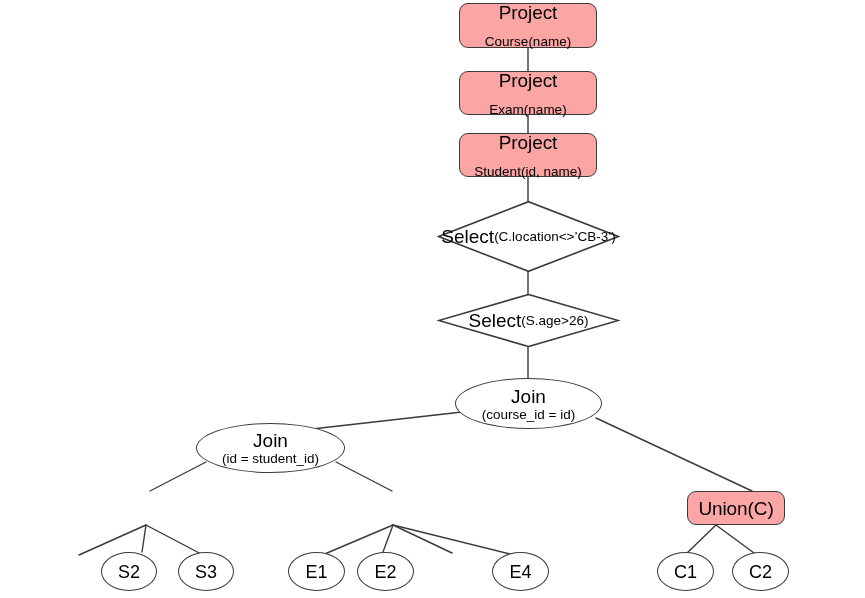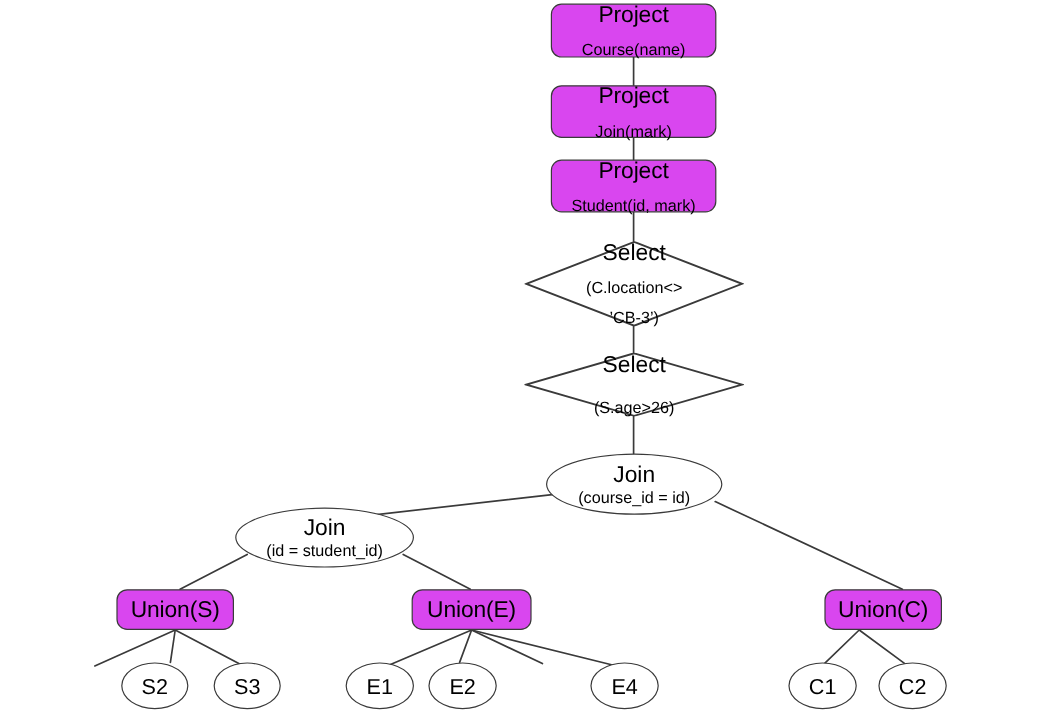--- a/index.html
+++ b/index.html
@@ -30,21 +30,21 @@
     align-items: center;
     justify-content: center;
     text-align: center;
     color: #000000;
     z-index: 2;
   }
   
   .rect {
     border: 1.4px solid #3a3a3a;
     border-radius: 9px;
-    background: #d946ef;
+    background: #fca5a5;
   }
   .rect .title {
     font-size: 19px;
     line-height: 21px;
     letter-spacing: -0.1px;
   }
   .rect .sub {
     font-size: 13.5px;
     line-height: 15px;
     margin-top: 11px;
@@ -62,23 +62,23 @@
     left: 0;
     top: 0;
     width: 100%;
     height: 100%;
     z-index: 0;
   }
   .diamond .dlabel {
     position: relative;
     z-index: 1;
     display: flex;
-    flex-direction: column;
+    flex-direction: row;
     align-items: center;
-    justify-content: space-between;
+    justify-content: center;
     width: 100%;
     height: 100%;
   }
   .diamond .title {
     font-size: 19px;
     line-height: 21px;
   }
   .diamond .sub {
     font-size: 13.5px;
     line-height: 15px;
@@ -132,26 +132,26 @@
       </g>
   </svg>
 
   <div class="node rect" style="left: 459px; top: 3px; width: 138px; height: 45px;">
     <div class="title">Project</div>
     <div class="sub">Course(name)</div>
   </div>
 
   <div class="node rect" style="left: 459px; top: 71px; width: 138px; height: 44px;">
     <div class="title">Project</div>
-    <div class="sub">Join(mark)</div>
+    <div class="sub">Exam(name)</div>
   </div>
 
   <div class="node rect" style="left: 459px; top: 133px; width: 138px; height: 44px;">
     <div class="title">Project</div>
-    <div class="sub">Student(id, mark)</div>
+    <div class="sub">Student(id, name)</div>
   </div>
 
   <div class="node diamond" style="left: 437px; top: 201px; width: 183px; height: 71px;">
     <svg class="dshape" viewBox="0 0 100 100" preserveAspectRatio="none">
       <polygon points="50,0.9 99.1,50 50,99.1 0.9,50" fill="#ffffff" stroke="#3a3a3a" stroke-width="1.6" vector-effect="non-scaling-stroke"></polygon>
     </svg>
     <div class="dlabel">
       <div class="title">Select</div>
       <div class="sub">(C.location&lt;&gt;</div>
       <div class="sub">’CB-3’)</div>
@@ -171,27 +171,21 @@
   <div class="node ellipse" style="left: 455px; top: 378px; width: 147px; height: 51px;">
     <div class="title">Join</div>
     <div class="sub">(course_id = id)</div>
   </div>
 
   <div class="node ellipse" style="left: 196px; top: 423px; width: 149px; height: 50px;">
     <div class="title">Join</div>
     <div class="sub">(id = student_id)</div>
   </div>
 
-  <div class="node rect union" style="left: 97px; top: 491px; width: 98px; height: 34px;">
-    <div class="title">Union(S)</div>
-  </div>
-
-  <div class="node rect union" style="left: 343px; top: 491px; width: 100px; height: 34px;">
-    <div class="title">Union(E)</div>
-  </div>
+
 
   <div class="node rect union" style="left: 687px; top: 491px; width: 98px; height: 34px;">
     <div class="title">Union(C)</div>
   </div>
 
   <div class="node ellipse leaf" style="left: 101px; top: 552px; width: 56px; height: 39px;">
     <div class="title">S2</div>
   </div>
   <div class="node ellipse leaf" style="left: 178px; top: 552px; width: 56px; height: 39px;">
     <div class="title">S3</div>

